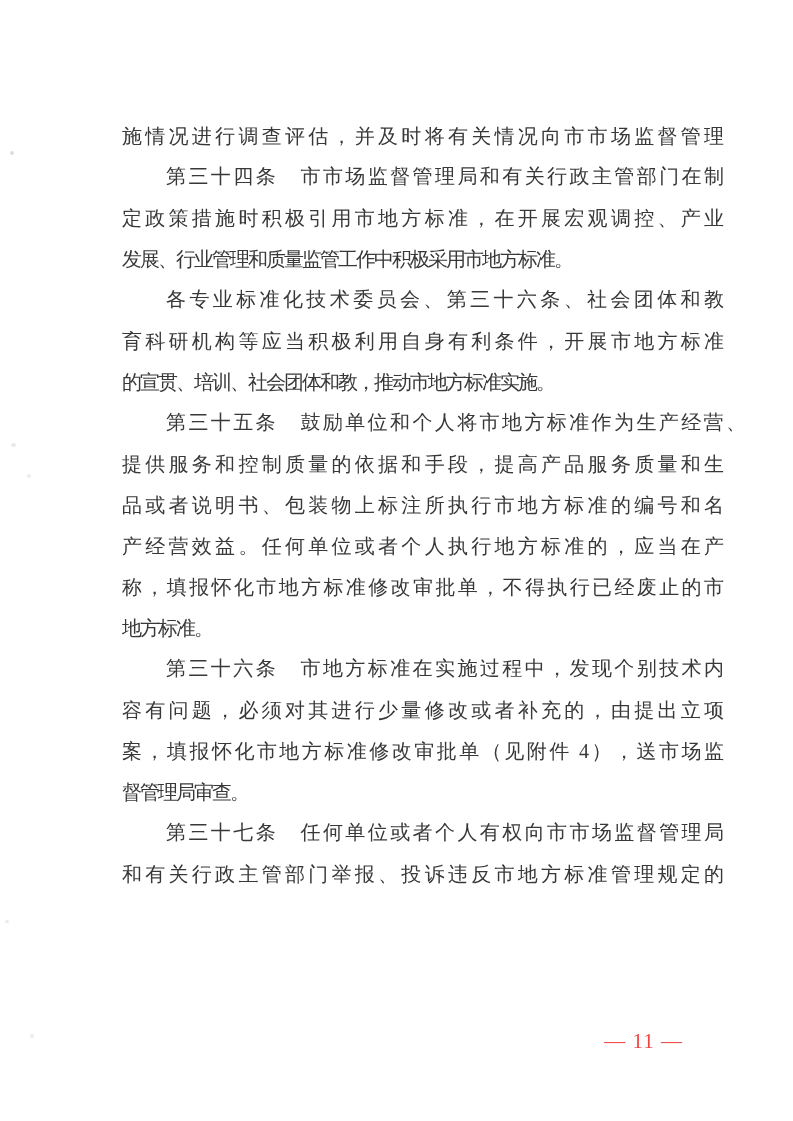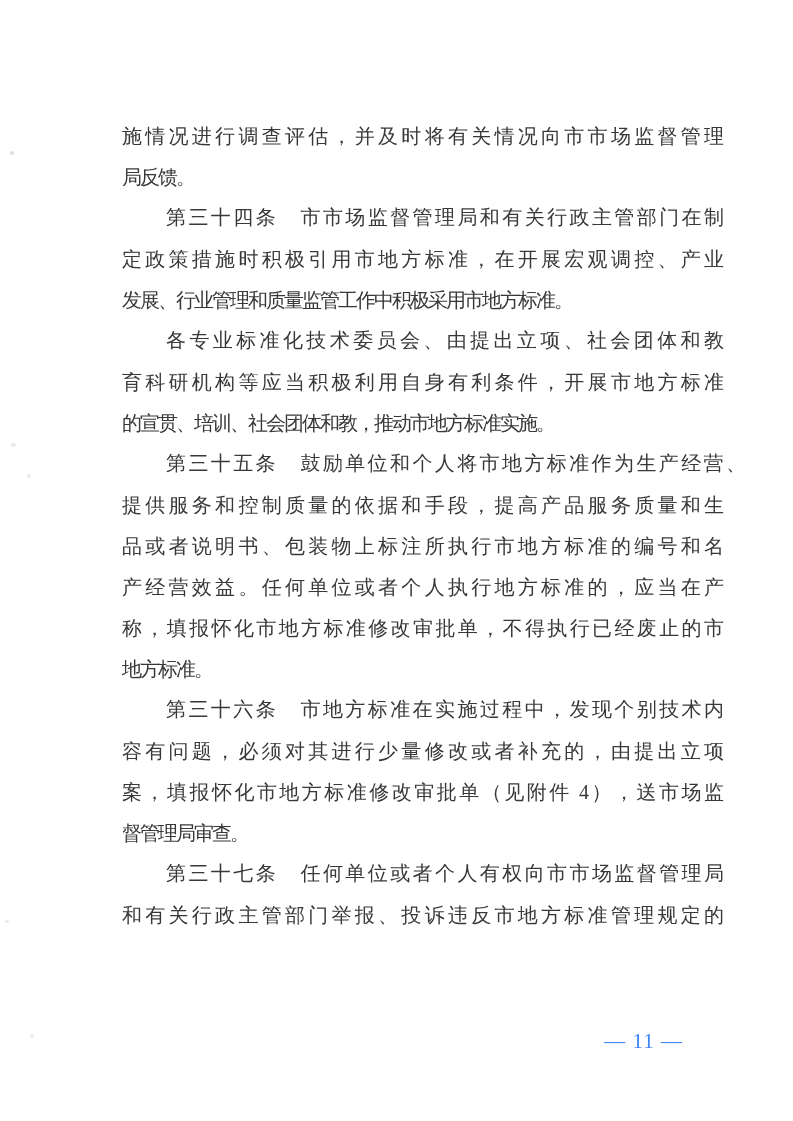--- a/index.html
+++ b/index.html
@@ -43,45 +43,44 @@
   .line.hang {
     width: 622px; 
   }
   .page-number {
     position: absolute;
     top: 1028px;
     right: 110px;
     font-size: 21px;
     line-height: 26px;
     letter-spacing: 1px;
-    color: #3b82f6;
+    color: #ef4444;
     white-space: nowrap;
   }
   .speck {
     position: absolute;
     background: rgba(70, 70, 70, 0.18);
     border-radius: 50%;
   }
   .speck.s1 { left: 10px;  top: 151px;  width: 4px; height: 4px; }
   .speck.s2 { left: 11px;  top: 443px;  width: 5px; height: 4px; background: rgba(70,70,70,0.12); }
   .speck.s3 { left: 27px;  top: 474px;  width: 4px; height: 4px; background: rgba(70,70,70,0.10); }
   .speck.s4 { left: 5px;   top: 920px;  width: 4px; height: 3px; background: rgba(70,70,70,0.12); }
   .speck.s5 { left: 30px;  top: 1034px; width: 4px; height: 4px; background: rgba(70,70,70,0.10); }
 </style>
 </head>
 <body>
 
 <div class="page">
   <div class="doc-body">
       <div class="line j">施情况进行调查评估，并及时将有关情况向市市场监督管理</div>
-      <div class="line">局反馈。</div>
       <div class="line j ind">第三十四条　市市场监督管理局和有关行政主管部门在制</div>
       <div class="line j">定政策措施时积极引用市地方标准，在开展宏观调控、产业</div>
       <div class="line">发展、行业管理和质量监管工作中积极采用市地方标准。</div>
-      <div class="line j ind">各专业标准化技术委员会、由提出立项、社会团体和教</div>
+      <div class="line j ind">各专业标准化技术委员会、第三十六条、社会团体和教</div>
       <div class="line j">育科研机构等应当积极利用自身有利条件，开展市地方标准</div>
       <div class="line">的宣贯、培训、社会团体和教，推动市地方标准实施。</div>
       <div class="line j ind hang">第三十五条　鼓励单位和个人将市地方标准作为生产经营、</div>
       <div class="line j">提供服务和控制质量的依据和手段，提高产品服务质量和生</div>
       <div class="line j">品或者说明书、包装物上标注所执行市地方标准的编号和名</div>
       <div class="line j">产经营效益。任何单位或者个人执行地方标准的，应当在产</div>
       <div class="line j">称，填报怀化市地方标准修改审批单，不得执行已经废止的市</div>
       <div class="line">地方标准。</div>
       <div class="line j ind">第三十六条　市地方标准在实施过程中，发现个别技术内</div>
       <div class="line j">容有问题，必须对其进行少量修改或者补充的，由提出立项</div>

